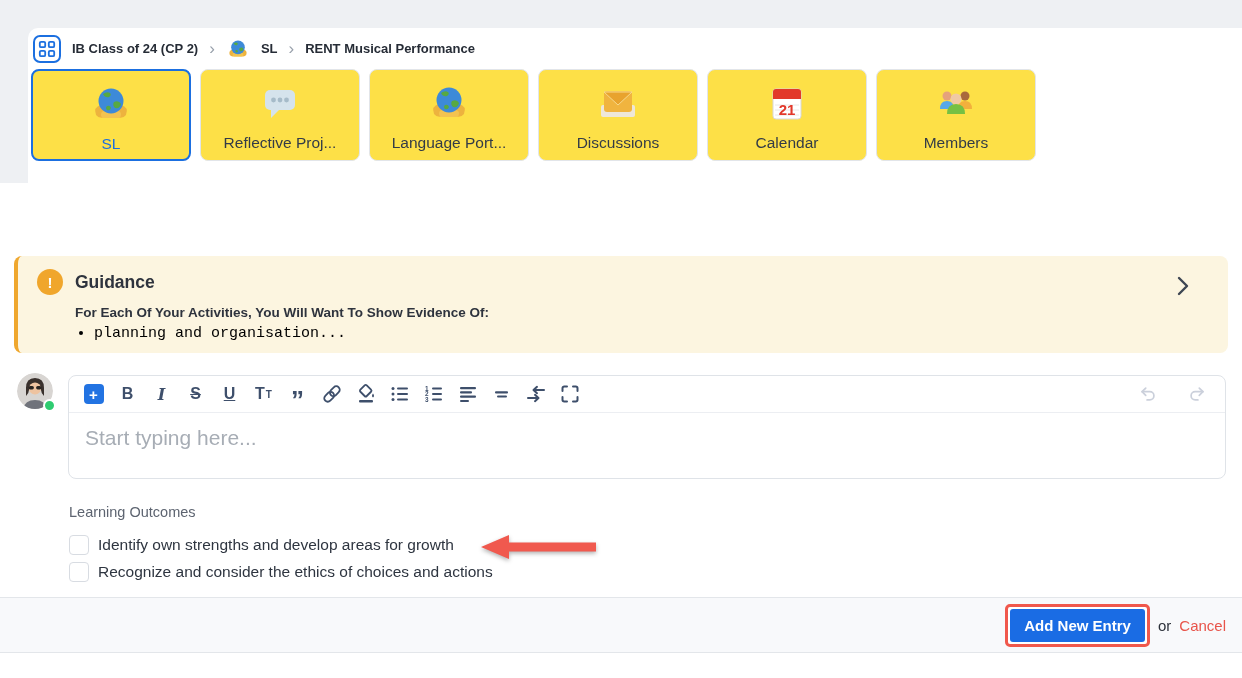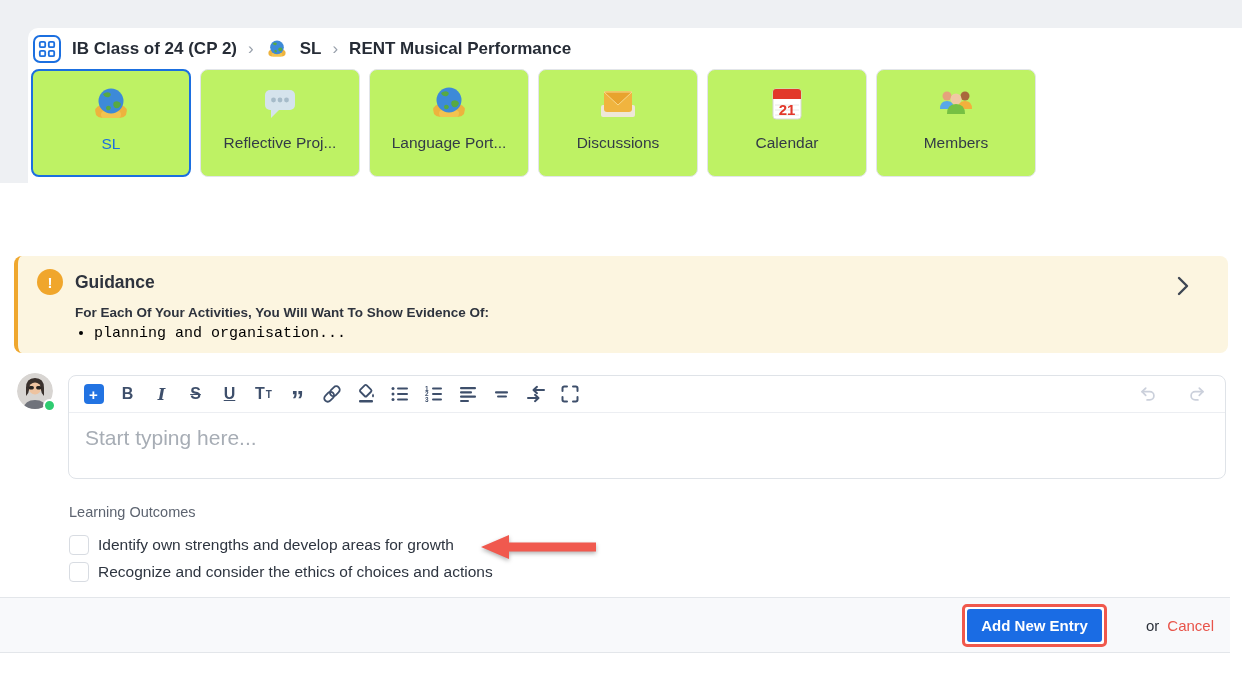--- a/index.html
+++ b/index.html
@@ -9,26 +9,26 @@
 
   
   .top-bg { position:absolute; top:0; left:0; right:0; height:183px; background:#eef0f3; }
 
   
   .card { position:absolute; top:28px; left:28px; right:0; height:155px;
           background:#fff; border-top-left-radius:10px; }
   .breadcrumb { display:flex; align-items:center; gap:11px; height:40px; padding:1px 0 0 5px; }
   .grid-btn { width:28px; height:28px; border:2px solid #1b6fe0; border-radius:7px;
               display:flex; align-items:center; justify-content:center; background:#fff; }
-  .crumb { font-size:17px; font-weight:600; color:#262c36; }
+  .crumb { font-size:13px; font-weight:600; color:#262c36; }
   .crumb-sep { font-size:17px; color:#98a0ab; font-weight:400; }
   .crumb-globe { width:24px; height:24px; }
 
   .tabs { display:flex; gap:9px; padding:0 3px; margin-top:1px; }
-  .tab-card { width:160px; height:108px; background:#bef264; border:1px solid #e2e5e9;
+  .tab-card { width:160px; height:92px; background:#fde047; border:1px solid #e2e5e9;
               border-radius:8px; display:flex; flex-direction:column; align-items:center;
               cursor:pointer; }
   .tab-card.selected { border:2px solid #1b6fe0; }
   .tab-icon { width:44px; height:44px; margin-top:11px; }
   .tab-label { margin-top:9px; font-size:15.5px; color:#333b47; }
   .tab-card.selected .tab-label { color:#1b6fe0; }
 
   
   .bluebar { position:absolute; top:183px; left:0; width:100%; height:57px;
              background:#1e70e0; border-top-left-radius:10px; border-top-right-radius:10px;
@@ -80,29 +80,29 @@
   .lo-row { position:absolute; left:69px; display:flex; align-items:center; gap:9px; }
   .lo-row.r1 { top:535px;justify-content:flex-end; } .lo-row.r2 { top:562px; }
   .checkbox { width:20px; height:20px; border:1.5px solid #d8dce2; border-radius:4px;
               background:#fff; cursor:pointer; flex:0 0 auto; }
   .lo-text { font-size:15.5px; color:#2e3540; }
 
   .red-arrow { position:absolute; left:478px; top:533px;
                filter:drop-shadow(0 2px 2px rgba(0,0,0,0.3)); }
 
   
-  .footer { position:absolute; left:0; right:12px; top:597px; height:56px; background:#f8f9fb;
+  .footer { position:absolute; left:0; right:0; top:597px; height:56px; background:#f8f9fb;
             border-top:1px solid #e3e6ea; border-bottom:1px solid #e3e6ea;
             display:flex; align-items:center; justify-content:flex-end;
             padding:0 16px; gap:8px; }
   .annot-frame { border:3px solid #f0584c; border-radius:5px; padding:2px; background:#fff; }
   .submit-btn { background:#1a6ce4; color:#fff; font-weight:bold; font-size:15px;
                 padding:8px 14px; border-radius:3px; border:none; cursor:pointer;
                 font-family:"Liberation Sans", sans-serif; }
-  .or { font-size:15px; color:#2c313a;margin-left:31px; }
+  .or { font-size:15px; color:#2c313a; }
   .cancel { font-size:15px; color:#e8544a; cursor:pointer; text-decoration:none; }
 
   svg { display:block; }
 </style>
 </head>
 <body>
 
 <div id="app">
   <div class="top-bg"></div>
 

